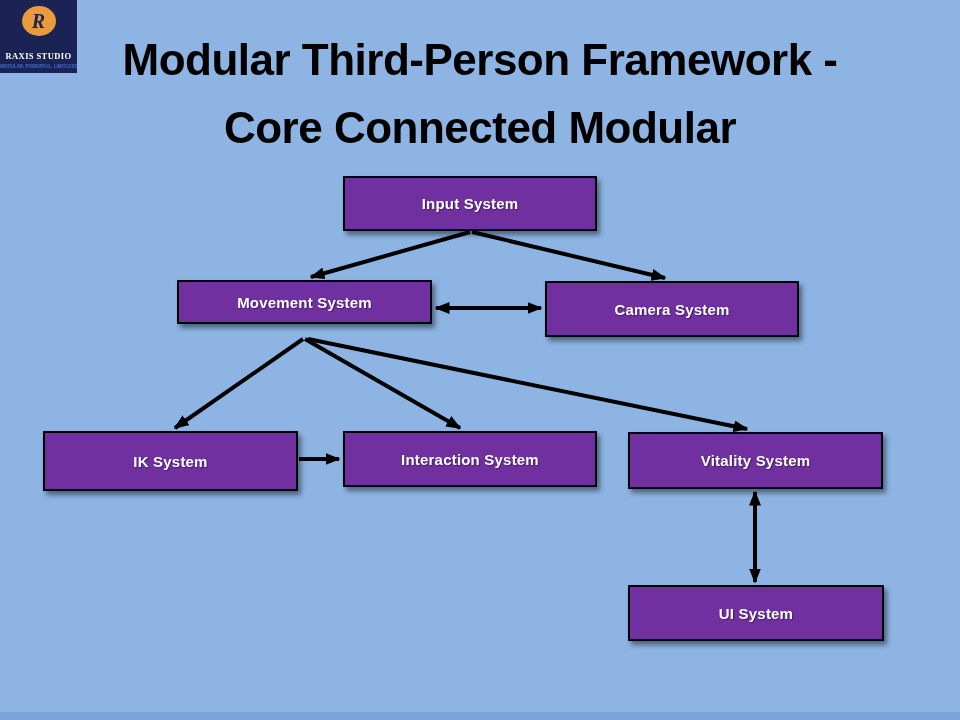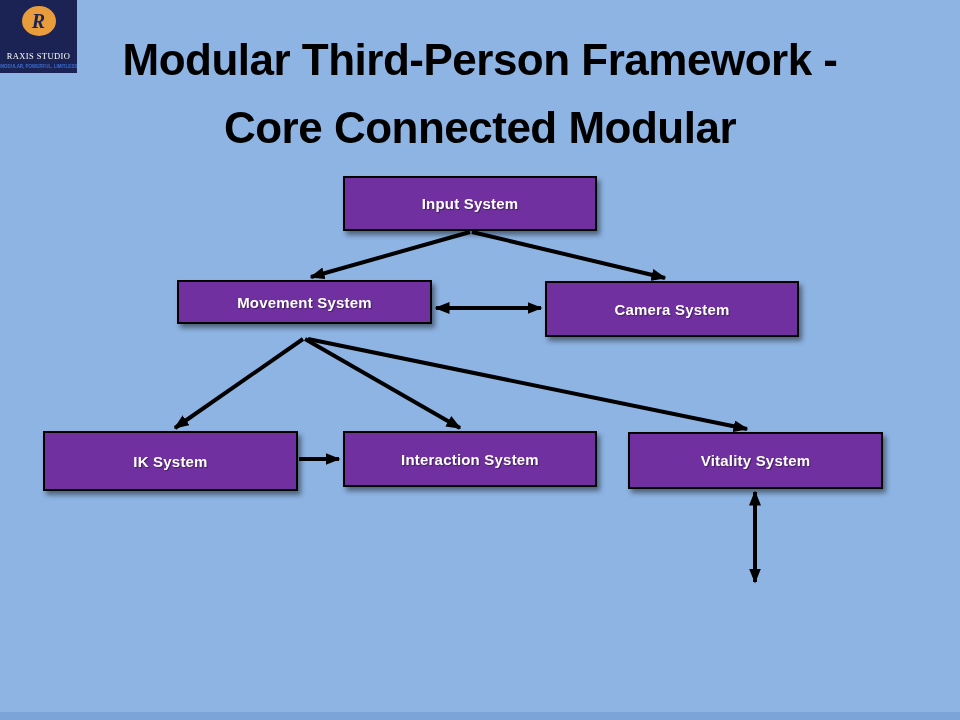--- a/index.html
+++ b/index.html
@@ -26,21 +26,21 @@
   }
   .logo-monogram{
     color:var(--logo-bg,#1A2353);
     font-style:italic;font-weight:bold;font-size:20px;line-height:1;
     font-family:"Liberation Serif", serif;
   }
   .logo-name{
     margin-top:15px;
     color:#FFFFFF;
     font-family:"Liberation Serif", serif;
-    font-weight:normal;font-size:8.5px;letter-spacing:.4px;white-space:nowrap;
+    font-weight:bold;font-size:8.5px;letter-spacing:.4px;white-space:nowrap;
   }
   .logo-tagline{
     margin-top:3px;
     color:var(--tagline,#3E6ED0);
     font-weight:bold;font-size:8px;white-space:nowrap;
     transform:scale(.56);transform-origin:center top;
   }
   
   .title{
     position:absolute;left:0;right:0;top:26px;
@@ -122,16 +122,19 @@
       </div>
       <div class="node" style="left: 43px; top: 431px; width: 255px; height: 60px;">
         <span class="node-label">IK System</span>
       </div>
       <div class="node" style="left: 343px; top: 431px; width: 254px; height: 56px;">
         <span class="node-label">Interaction System</span>
       </div>
       <div class="node" style="left: 628px; top: 432px; width: 255px; height: 57px;">
         <span class="node-label">Vitality System</span>
       </div>
+      <div class="node" style="left: 628px; top: 585px; width: 256px; height: 56px;">
+        <span class="node-label">UI System</span>
+      </div>
     </div>
 
   <div class="footer-strip"></div>
 </div>
 
 </body></html>

